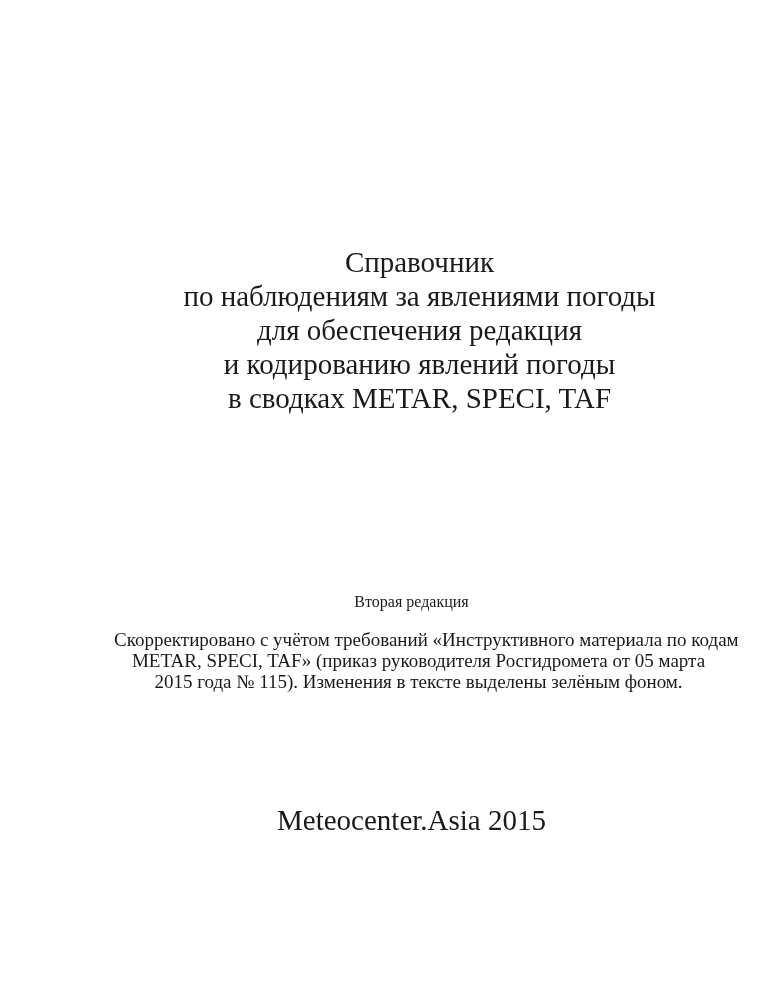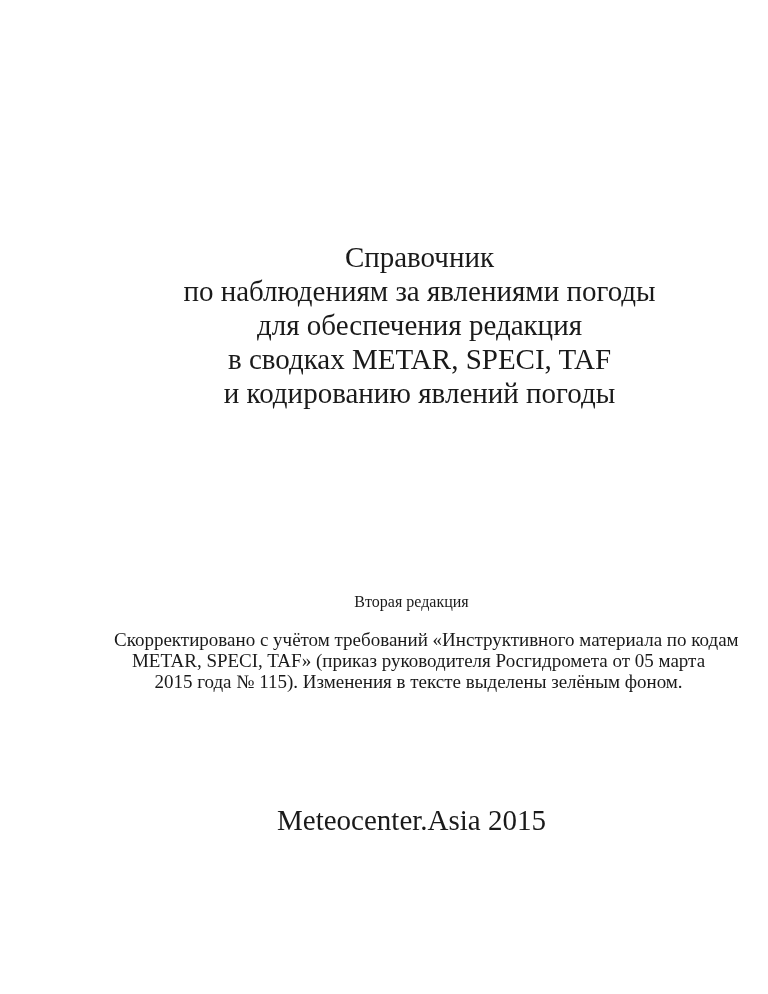--- a/index.html
+++ b/index.html
@@ -29,21 +29,21 @@
     text-align: center;
   }
   .doc-title {
     position: absolute;
     left: 16px;
     right: 0;
     top: 234px;
     font-size: 29px;
     line-height: 34px;
     font-weight: normal;
-    margin: 6px;
+    margin: 11px;
   }
   .doc-title .line {
     white-space: nowrap;
   }
   .edition {
     position: absolute;
     left: 0;
     right: 0;
     top: 592px;
     font-size: 16px;
@@ -74,22 +74,22 @@
 </head>
 <body>
 
 <div class="page">
   <div class="content">
 
     <h1 class="doc-title">
       <div class="line">Справочник</div>
       <div class="line">по наблюдениям за явлениями погоды</div>
       <div class="line">для обеспечения редакция</div>
+      <div class="line">и кодированию явлений погоды</div>
       <div class="line">в сводках METAR, SPECI, TAF</div>
-      <div class="line">и кодированию явлений погоды</div>
     </h1>
 
     <div class="edition">Вторая редакция</div>
 
     <div class="note">
       <div class="line">Скорректировано с учётом требований «Инструктивного материала по кодам</div>
       <div class="line">METAR, SPECI, TAF» (приказ руководителя Росгидромета от 05 марта</div>
       <div class="line">2015 года № 115). Изменения в тексте выделены зелёным фоном.</div>
     </div>
 

